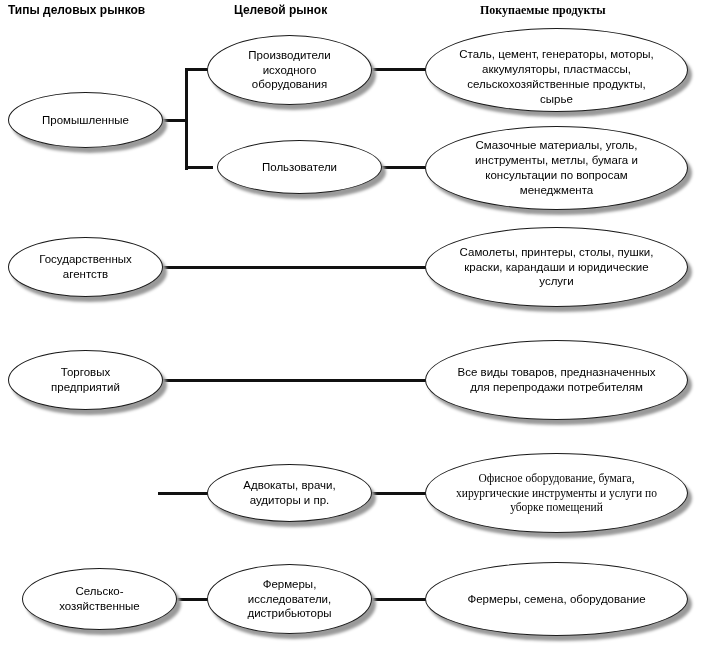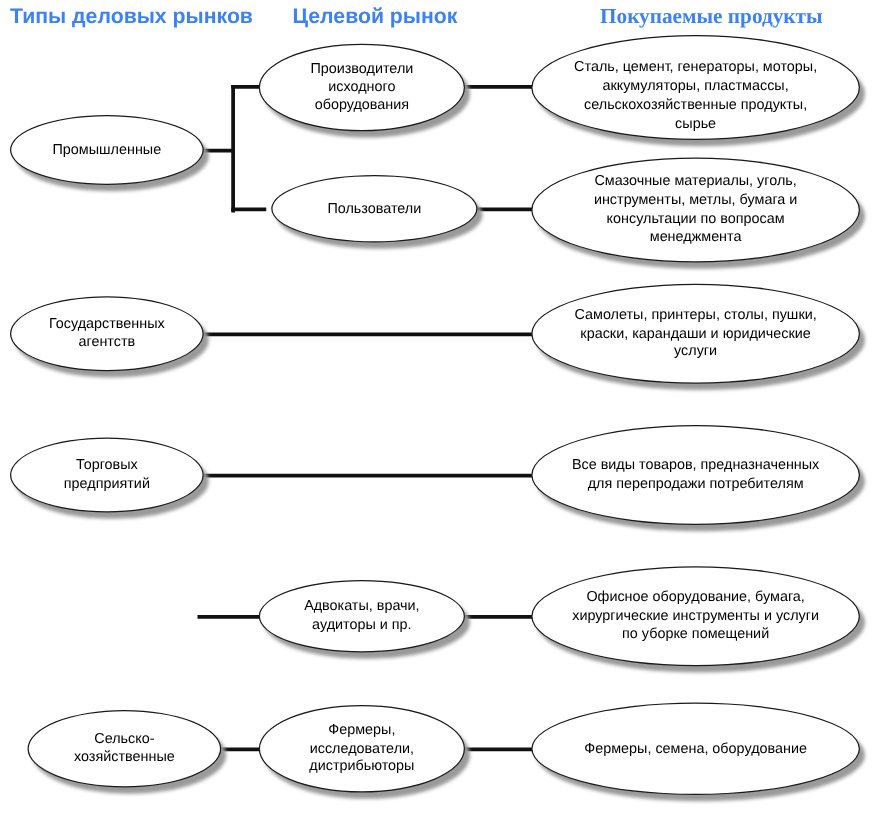--- a/index.html
+++ b/index.html
@@ -5,23 +5,23 @@
   html,body{margin:0;padding:0;background:#ffffff;}
   #canvas{
     position:relative;
     width:702px;height:651px;
     background:#ffffff;
     font-family:"Liberation Sans", sans-serif;
     overflow:hidden;
   }
   .col-header{
     position:absolute;
-    font-size:17px;
+    font-size:12px;
     font-weight:bold;
-    color:#3b82f6;
+    color:#000000;
     white-space:nowrap;
   }
   .ellipse{
     position:absolute;
     display:flex;
     align-items:center;
     justify-content:center;
     text-align:center;
     background:#ffffff;
     border:1.4px solid #1a1a1a;
@@ -96,20 +96,20 @@
   </div>
   <div class="ellipse right-col" style="left:425px;top:126px;width:263px;height:84px;">
     <span>Смазочные материалы, уголь, инструменты, метлы, бумага и консультации по вопросам менеджмента</span>
   </div>
   <div class="ellipse right-col" style="left:425px;top:227px;width:263px;height:80px;">
     <span>Самолеты, принтеры, столы, пушки, краски, карандаши и юридические услуги</span>
   </div>
   <div class="ellipse right-col" style="left:425px;top:340px;width:263px;height:80px;">
     <span>Все виды товаров, предназначенных для перепродажи потребителям</span>
   </div>
-  <div class="ellipse right-col" style="left:425px;top:453px;width:263px;height:80px;">
+  <div class="ellipse right-col" style="left:425px;top:453px;width:263px;height:80px;font-family:Liberation Serif, serif;">
     <span>Офисное оборудование, бумага, хирургические инструменты и услуги по уборке помещений</span>
   </div>
   <div class="ellipse right-col" style="left:425px;top:562px;width:263px;height:74px;">
     <span>Фермеры, семена, оборудование</span>
   </div>
 
 </div>
 
 </body></html>

